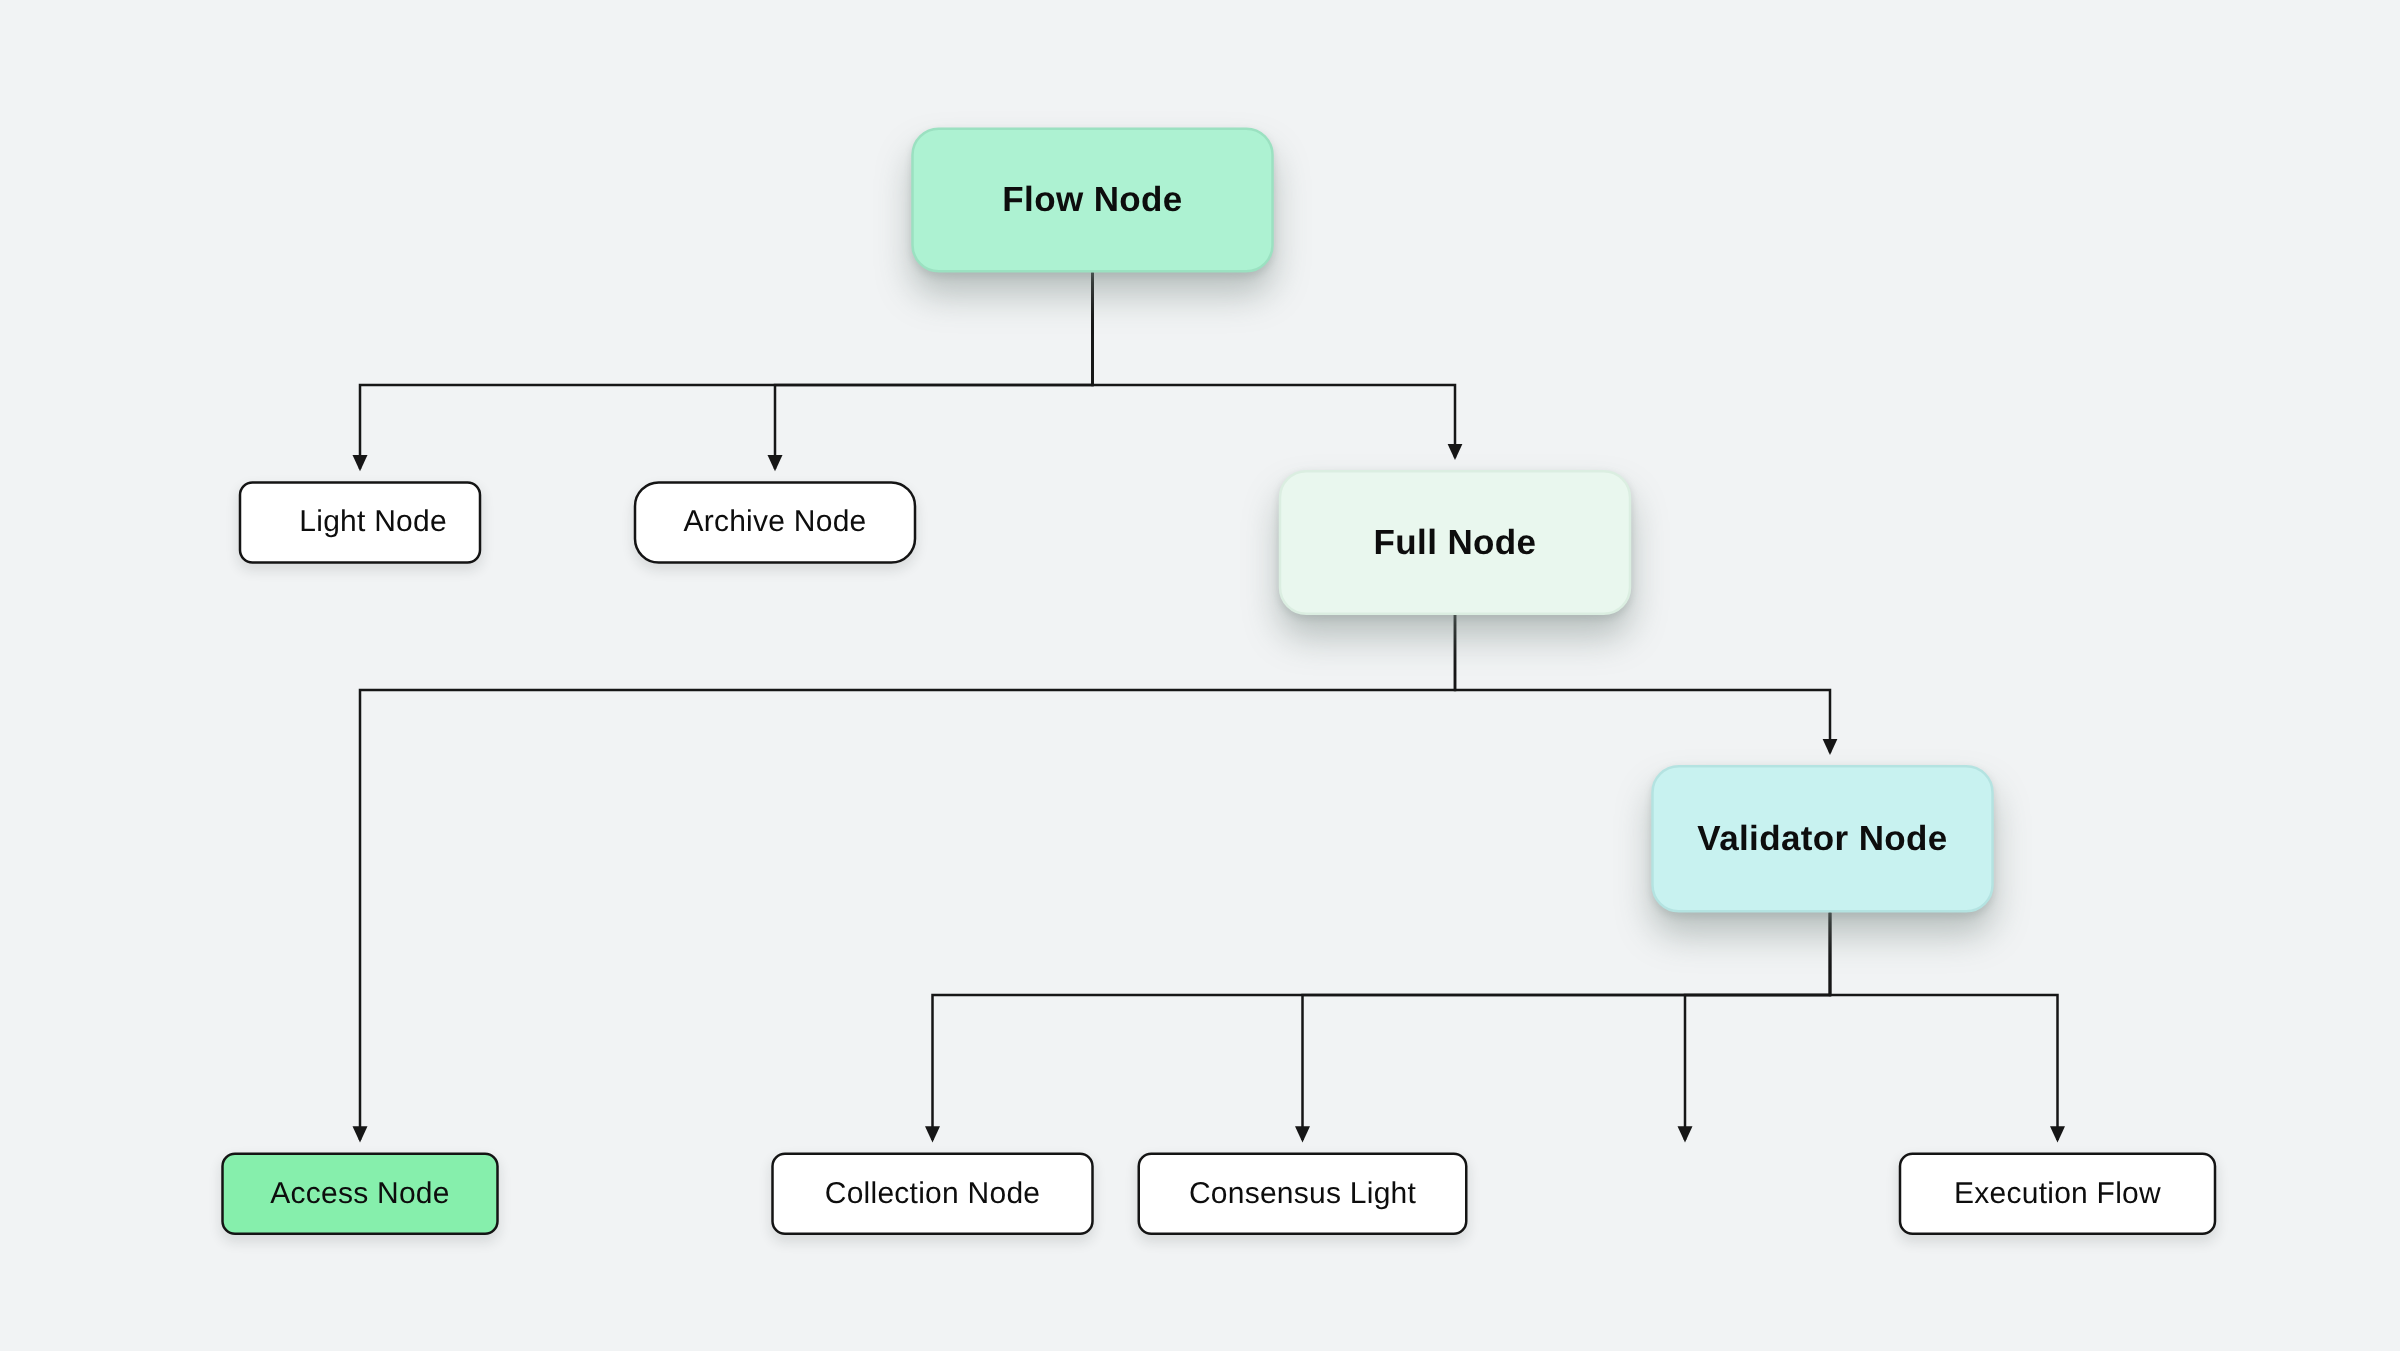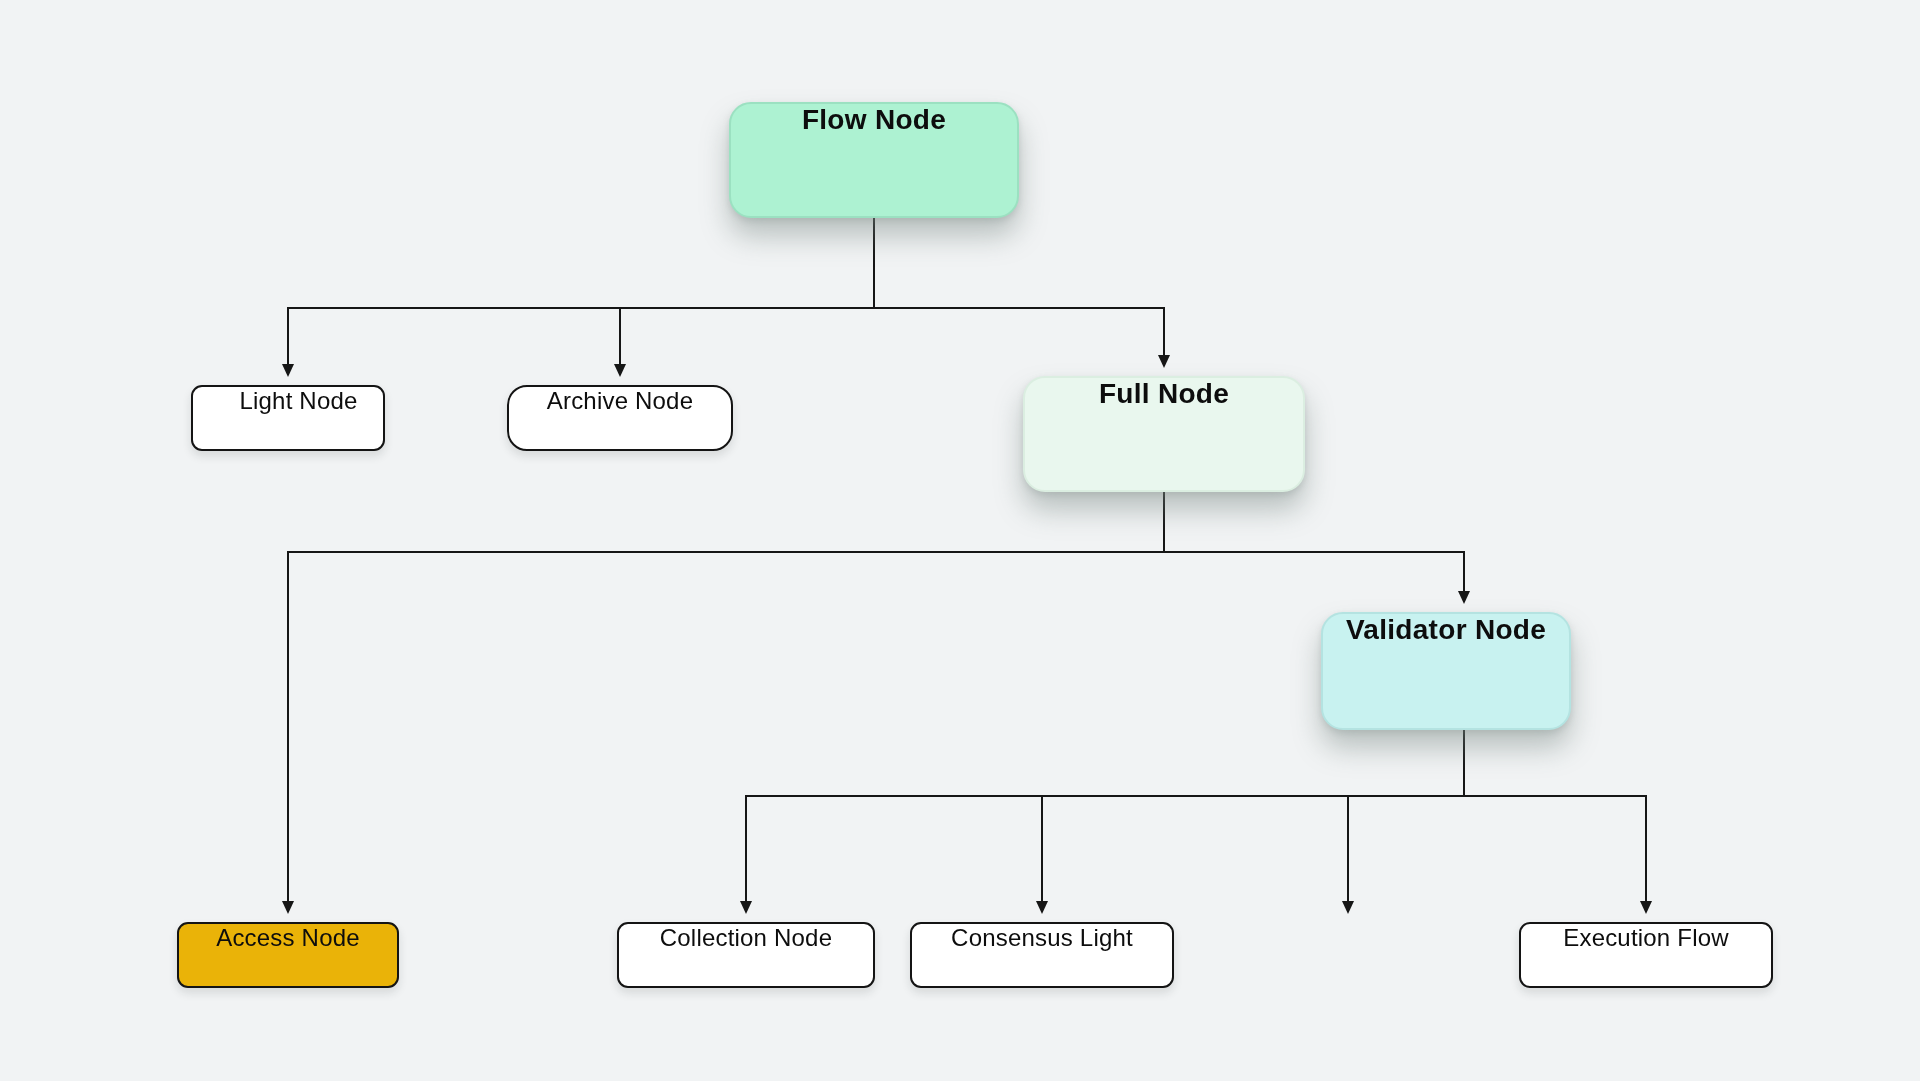--- a/index.html
+++ b/index.html
@@ -26,21 +26,21 @@
     pointer-events: none;
   }
   .connectors path.edge {
     fill: none;
     stroke: #161616;
     stroke-width: 2;
   }
   .node {
     position: absolute;
     display: flex;
-    align-items: flex-start;
+    align-items: center;
     justify-content: center;
     box-sizing: border-box;
     color: #0d0d0d;
     white-space: nowrap;
     text-align: center;
   }
   .node.accent {
     border-radius: 22px;
     border: 2px solid transparent;
     font-size: 28px;
@@ -55,21 +55,21 @@
     font-size: 24px;
     font-weight: 500;
     letter-spacing: 0.2px;
     box-shadow: 0 5px 10px rgba(25, 35, 35, 0.12);
   }
   
   #node-flow        { left: 729px;  top: 102px; width: 290px; height: 116px; }
   #node-light       { left: 191px;  top: 385px; width: 194px; height: 66px;  }
   #node-archive     { left: 507px;  top: 385px; width: 226px; height: 66px; border-radius: 20px;  }
   #node-full        { left: 1023px; top: 376px; width: 282px; height: 116px; }
-  #node-validator   { left: 1321px; top: 612px; width: 250px; height: 118px; }
+  #node-validator   { left: 1321px; top: 612px; width: 274px; height: 118px; }
   #node-access      { left: 177px;  top: 922px; width: 222px; height: 66px;  }
   #node-collection  { left: 617px;  top: 922px; width: 258px; height: 66px;  }
   #node-consensus   { left: 910px;  top: 922px; width: 264px; height: 66px;  }
   #node-verification{ left: 1210px; top: 922px; width: 276px; height: 66px;  }
   #node-execution   { left: 1519px; top: 922px; width: 254px; height: 66px;  }
 </style>
 </head>
 <body style="background: rgb(241, 243, 244);">
 
 <div class="canvas">
@@ -104,21 +104,21 @@
   </div>
 
   <div class="node accent" id="node-full" style="background: rgb(233, 247, 238); border-color: rgb(219, 238, 225);">
     <span>Full Node</span>
   </div>
 
   <div class="node accent" id="node-validator" style="background: rgb(200, 242, 240); border-color: rgb(180, 227, 225);">
     <span>Validator Node</span>
   </div>
 
-  <div class="node leaf" id="node-access" style="background: #eab308; border-color: rgb(20, 20, 20);">
+  <div class="node leaf" id="node-access" style="background: #86efac; border-color: rgb(20, 20, 20);">
     <span>Access Node</span>
   </div>
 
   <div class="node leaf" id="node-collection" style="background: rgb(255, 255, 255); border-color: rgb(20, 20, 20);">
     <span>Collection Node</span>
   </div>
 
   <div class="node leaf" id="node-consensus" style="background: rgb(255, 255, 255); border-color: rgb(20, 20, 20);">
     <span>Consensus Light</span>
   </div>

